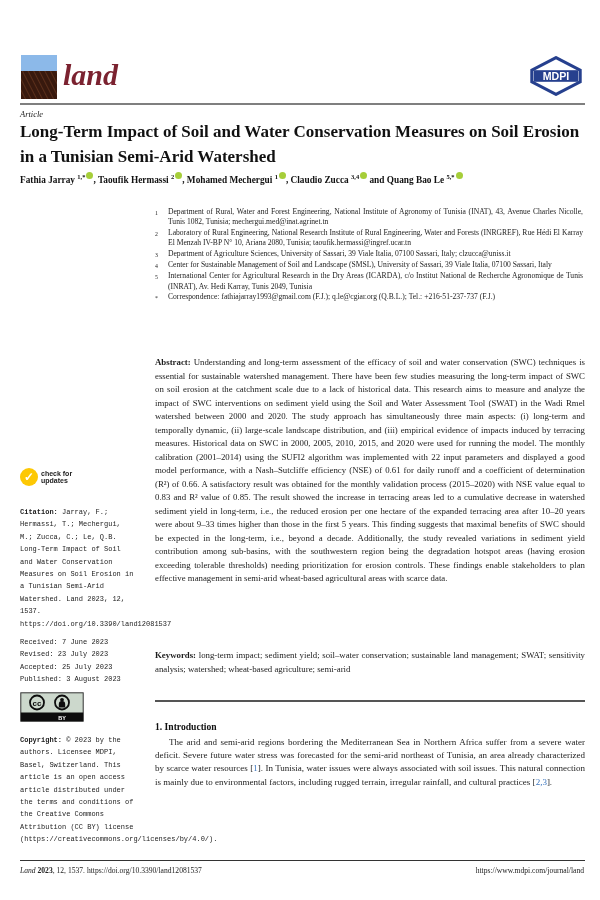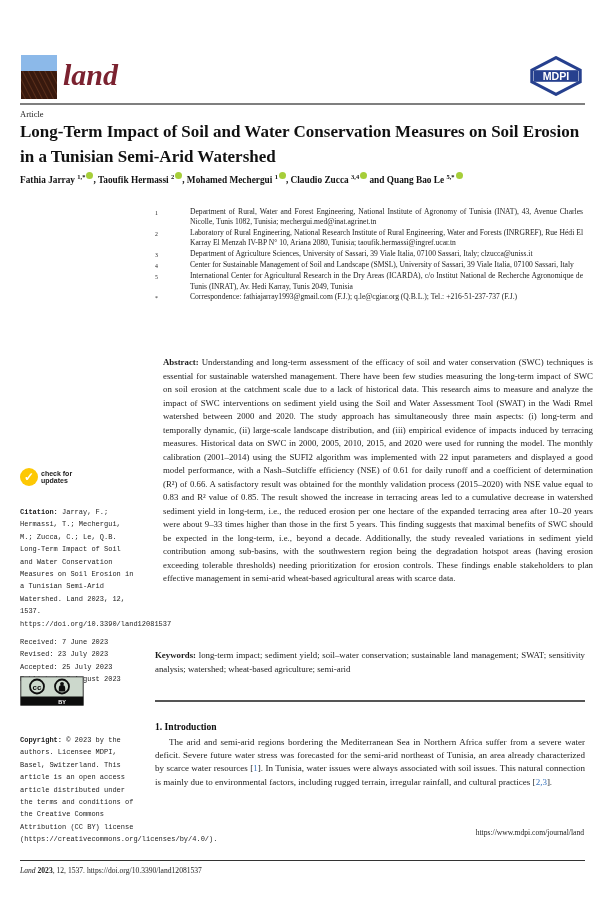--- a/index.html
+++ b/index.html
@@ -8,54 +8,54 @@
 
   
   .logo-img{position:absolute;left:21px;top:55px;width:36px;height:44px;}
   .logo-sky{height:16px;background:#8cb9e9;}
   .logo-soil{height:28px;background:repeating-linear-gradient(63deg,#38190e 0px,#38190e 3px,#5b2f1b 4px,#38190e 5px);}
   .journal-name{position:absolute;left:63px;top:58px;font-size:30px;font-style:italic;font-weight:bold;color:#7b2230;}
   .mdpi-logo{position:absolute;left:527px;top:56px;width:58px;height:40px;}
   .header-rule{position:absolute;left:20px;top:103px;width:565px;height:0;border-top:2px solid #7f7f7f;}
 
   
-  .article-type{position:absolute;left:20px;top:109px;width:200px;font-size:8.5px;color:#222;}
+  .article-type{position:absolute;left:20px;top:109px;width:200px;font-style:italic;font-size:8.5px;color:#222;}
   .paper-title{position:absolute;left:20px;top:119px;width:564px;font-size:17px;font-weight:bold;line-height:25px;color:#111;}
   .authors{position:absolute;left:20px;top:172px;width:564px;font-size:9.3px;font-weight:bold;color:#111;}
   .authors sup{font-size:6.5px;}
   .orcid{display:inline-block;width:7px;height:7px;border-radius:50%;background:#a6ce39;margin-left:1px;vertical-align:super;}
 
   
   .affiliations{position:absolute;left:155px;top:207px;width:428px;font-size:7.6px;line-height:10.4px;color:#1c1c1c;}
   .aff{display:flex;}
   .aff-num{width:13px;flex:none;font-size:5.8px;vertical-align:top;padding-top:1px;}
-  .aff-text{flex:1;text-align:justify;margin-left:22px;}
-  .abstract{position:absolute;left:155px;top:356px;width:430px;font-size:8.8px;line-height:13.5px;text-align:justify;color:#1c1c1c;margin-left:8px;}
+  .aff-text{flex:1;text-align:justify;}
+  .abstract{position:absolute;left:155px;top:356px;width:430px;font-size:8.8px;line-height:13.5px;text-align:justify;color:#1c1c1c;}
   .keywords{position:absolute;left:155px;top:649px;width:430px;font-size:8.8px;line-height:13.5px;text-align:justify;color:#1c1c1c;}
   .kw-divider{position:absolute;left:155px;top:700px;width:430px;height:0;border-top:2px solid #555;}
   .intro-heading{position:absolute;left:155px;top:721px;width:430px;font-size:9.6px;font-weight:bold;color:#111;}
   .intro-para{position:absolute;left:155px;top:736px;width:430px;font-size:9px;line-height:13.2px;text-align:justify;text-indent:14px;color:#1c1c1c;}
   .ref-link{color:#3c76bf;}
 
   
   .sidebar-text{font-size:7px;line-height:12.4px;color:#1c1c1c;font-family:Liberation Mono, monospace;}
   .check-badge{position:absolute;left:20px;top:468px;width:90px;display:flex;align-items:center;cursor:pointer;}
   .check-circle{width:18px;height:18px;border-radius:50%;background:#fdc804;color:#fff;font-size:12px;font-weight:bold;
                 display:flex;align-items:center;justify-content:center;flex:none;font-family:"Liberation Sans",sans-serif;}
   .check-text{margin-left:3px;font-family:"Liberation Sans",sans-serif;font-size:7px;font-weight:bold;line-height:7.5px;color:#222;}
   .citation-block{position:absolute;left:20px;top:506px;width:114px;}
   .editors-block{position:absolute;left:20px;top:605px;width:114px;}
   .dates-block{position:absolute;left:20px;top:636px;width:114px;}
-  .cc-badge{position:absolute;left:20px;top:676px;width:64px;height:36px;}
+  .cc-badge{position:absolute;left:20px;top:692px;width:64px;height:36px;}
   .copyright-block{position:absolute;left:20px;top:734px;width:114px;}
 
   
   .footer-rule{position:absolute;left:20px;top:860px;width:565px;height:0;border-top:1.5px solid #333;}
   .footer-left{position:absolute;left:20px;top:866px;font-size:7.6px;color:#222;}
-  .footer-right{position:absolute;right:16px;top:828px;font-size:7.6px;color:#222;text-align:right;}
+  .footer-right{position:absolute;right:16px;top:866px;font-size:7.6px;color:#222;text-align:right;}
   .it{font-style:italic;}
   b.y{font-weight:bold;}
 </style>
 </head>
 <body>
 
 <div class="page">
 
   <div class="logo-img">
     <div class="logo-sky"></div>

